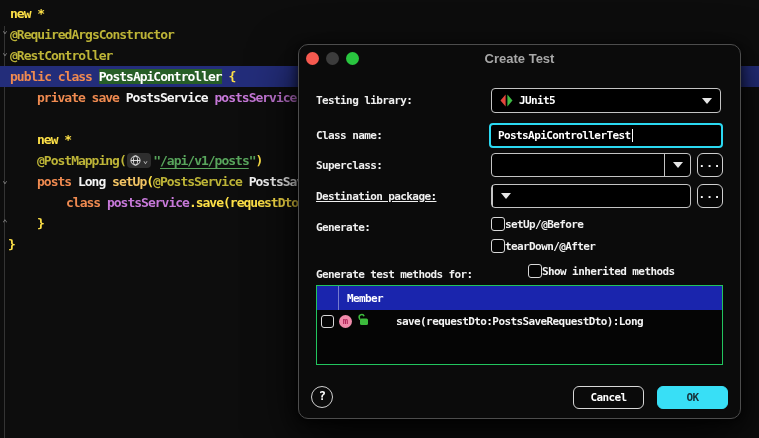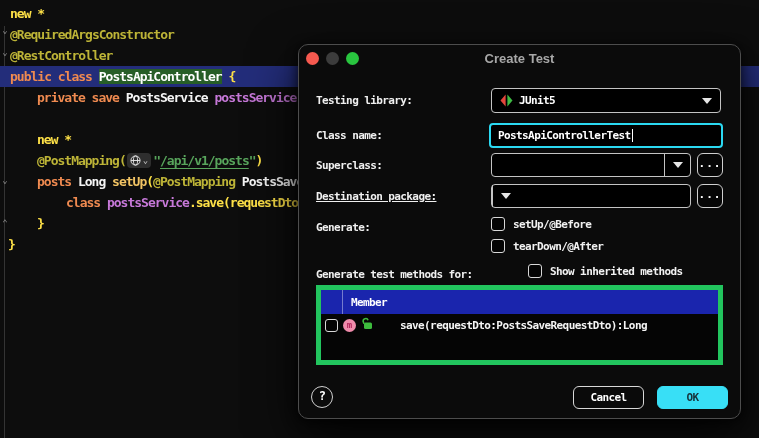--- a/index.html
+++ b/index.html
@@ -49,25 +49,25 @@
   .combo .arrow-sec.sep { border-left:1px solid #c4c4c4; }
   .tri-down { width:0; height:0; border-left:5px solid transparent; border-right:5px solid transparent; border-top:6px solid #e6e6e6; }
 
   .junit { display:inline-flex; margin:0 6px 0 8px; }
   .text-input { background:#000; border:2px solid var(--focus-border,#2bd9f2); border-radius:4px; display:flex; align-items:center; padding-left:7px; color:#fff; white-space:pre; }
   .caret { display:inline-block; width:1px; height:13px; background:#fff; margin-left:1px; }
 
   .dots-btn { position:absolute; width:26px; height:24px; background:#060606; border:1.5px solid #cfcfcf; border-radius:6px;
     color:#fff; text-align:center; line-height:19px; font-size:11px; letter-spacing:1px; }
 
-  .cb-row { position:absolute; display:flex; align-items:center; gap:8px; }
+  .cb-row { position:absolute; display:flex; align-items:center; }
   .cb { width:14px; height:14px; border:1.5px solid #d8d8d8; border-radius:3px; background:#040404; flex:0 0 auto; }
   .cb-label { color:#f2f2f2; white-space:pre; }
 
-  .members { position:absolute; left:17px; top:240px; width:407px; height:80px; background:#050505; border:5px solid #22c55e; }
+  .members { position:absolute; left:17px; top:240px; width:407px; height:80px; background:#050505; border:1px solid #22c55e; }
   .members-header { height:24px; background:var(--table-header,#1a25ad); display:flex; align-items:center; color:#fff; }
   .members-header .col0 { width:22px; align-self:stretch; border-right:1px solid rgba(255,255,255,.4); }
   .members-header .col1 { padding-left:8px; }
   .member-row { display:flex; align-items:center; height:22px; padding-left:4px; gap:5px; color:#f5f5f5; }
   .member-row .cb { width:13px; height:13px; }
   .m-icon { width:13px; height:13px; border-radius:50%; background:#f08bab; color:#b3265b; font-size:9px; line-height:13px; text-align:center; font-weight:800; letter-spacing:0; }
   .member-sig { margin-left:22px; white-space:pre; }
 
   .help-btn { position:absolute; left:12px; top:341px; width:22px; height:22px; border:1.5px solid #d0d0d0; border-radius:50%;
     color:#fff; text-align:center; line-height:19px; font-size:12px; }
@@ -94,21 +94,21 @@
       <div class="code-line" style="padding-left: 37px;"><span class="tk-kw">private save </span><span class="tk-cls">PostsService </span><span class="tk-field">postsService</span><span class="tk-plain">;</span></div>
       <div class="code-line" style="padding-left: 10px;"></div>
       <div class="code-line" style="padding-left: 37px;"><span class="tk-plain">new *</span></div>
       <div class="code-line" style="padding-left: 37px;"><span class="tk-ann">@PostMapping(</span><span class="inlay"><svg width="11" height="11" viewBox="0 0 12 12">
             <g fill="none" stroke="#e8e8e8" stroke-width="1">
               <circle cx="6" cy="6" r="5"></circle>
               <ellipse cx="6" cy="6" rx="2.3" ry="5"></ellipse>
               <line x1="1" y1="6" x2="11" y2="6"></line>
             </g>
           </svg><span class="chev">⌄</span></span><span class="tk-str">"</span><span class="tk-stru">/api/v1/posts</span><span class="tk-str">"</span><span class="tk-plain">)</span></div>
-      <div class="code-line" style="padding-left: 37px;"><span class="tk-kw">posts </span><span class="tk-cls">Long </span><span class="tk-mth">setUp</span><span class="tk-plain">(</span><span class="tk-ann">@PostMapping </span><span class="tk-cls">PostsSaveRequestDto requestDto</span><span class="tk-plain">) {</span></div>
+      <div class="code-line" style="padding-left: 37px;"><span class="tk-kw">posts </span><span class="tk-cls">Long </span><span class="tk-mth">setUp</span><span class="tk-plain">(</span><span class="tk-ann">@PostsService </span><span class="tk-cls">PostsSaveRequestDto requestDto</span><span class="tk-plain">) {</span></div>
       <div class="code-line" style="padding-left: 66px;"><span class="tk-kw">class </span><span class="tk-field">postsService</span><span class="tk-plain">.save(requestDto);</span></div>
       <div class="code-line" style="padding-left: 37px;"><span class="tk-plain">}</span></div>
       <div class="code-line" style="padding-left: 8px;"><span class="tk-plain">}</span></div>
     </div>
 </div>
 
 <div class="dialog">
   <div class="titlebar">
     <span class="dot red"></span>
     <span class="dot dim"></span>

